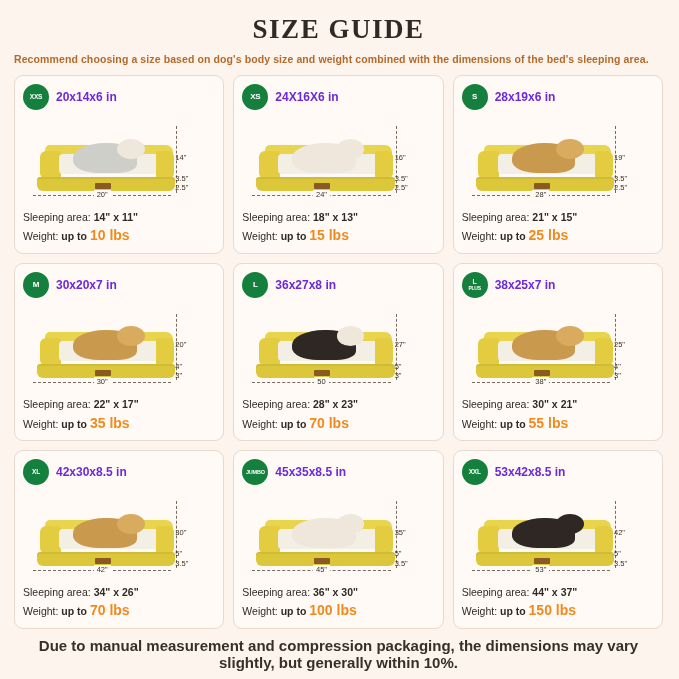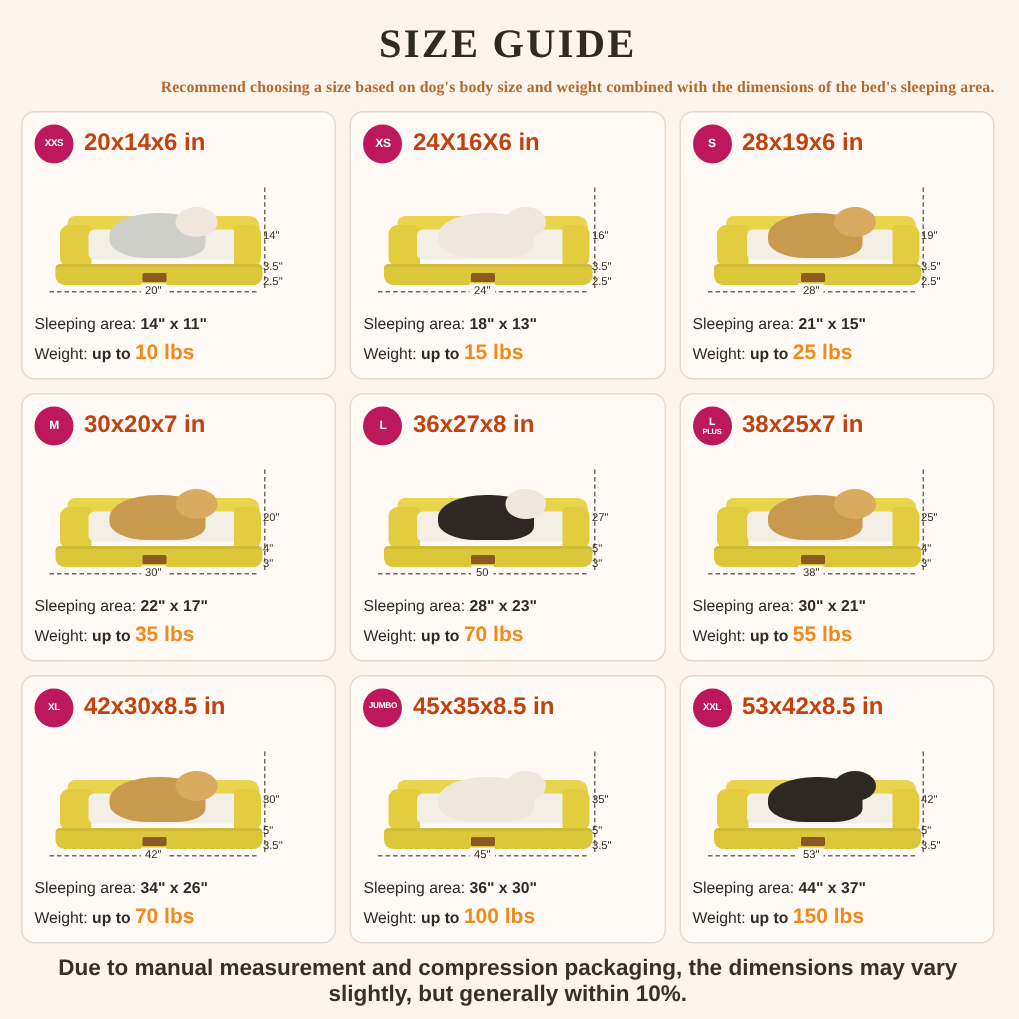--- a/index.html
+++ b/index.html
@@ -25,27 +25,26 @@
   .title {
     text-align: center;
     font-family: "Liberation Serif", serif;
     font-size: 27px;
     font-weight: bold;
     letter-spacing: 1.5px;
     color: #2f2a24;
     margin: 4px 0 8px 0;
   }
   .subtitle {
-    text-align: right;
+    text-align: left;
     font-size: 10.5px;
     font-weight: bold;
     color: #b46a2b;
     margin-bottom: 10px;
     letter-spacing: 0.1px;
-    font-family: Liberation Serif, serif;
   }
   .grid {
     flex: 1;
     display: grid;
     grid-template-columns: repeat(3, 1fr);
     grid-template-rows: repeat(3, 1fr);
     gap: 9px;
   }
   .card {
     background: #fffaf6;
@@ -57,42 +56,42 @@
     flex-direction: column;
     position: relative;
   }
   .card-head {
     display: flex;
     align-items: center;
     gap: 7px;
     margin-bottom: 2px;
   }
   .badge {
-    background: #be185d;
+    background: #15803d;
     color: #fff;
     border-radius: 50%;
     width: 26px;
     height: 26px;
     min-width: 26px;
     display: flex;
     flex-direction: column;
     align-items: center;
     justify-content: center;
     font-size: 8px;
     font-weight: bold;
     line-height: 1;
     letter-spacing: -0.2px;
   }
   .badge.small-text { font-size: 6.5px; }
   .badge.two-line { font-size: 7px; }
   .badge .b2 { font-size: 5px; margin-top: 1px; }
   .dims {
-    font-size: 16px;
+    font-size: 12px;
     font-weight: bold;
-    color: #c2410c;
+    color: #6d28d9;
   }
   .illus {
     position: relative;
     flex: 1;
     margin: 2px 0 2px 0;
     min-height: 74px;
   }
   
   .bed {
     position: absolute;

